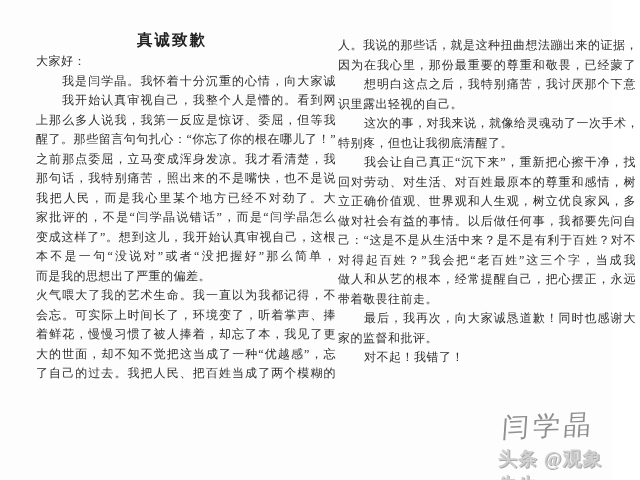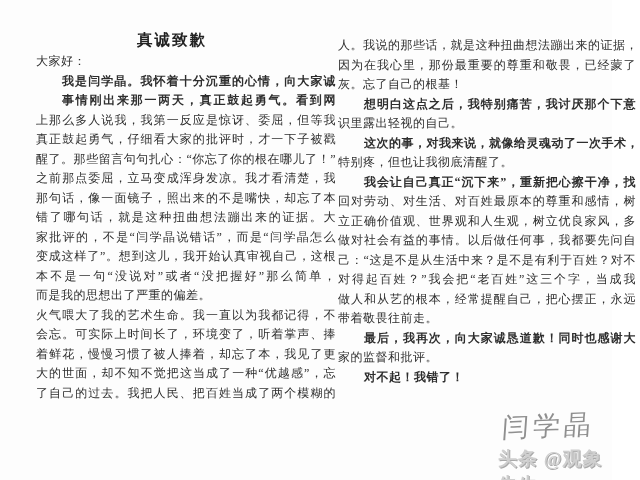--- a/index.html
+++ b/index.html
@@ -30,21 +30,21 @@
     line-height: 19.5px;
     height: 19.5px;
     white-space: nowrap;
     text-align: justify;
     text-align-last: justify;
     text-justify: inter-ideograph;
     letter-spacing: 0.5px;
     color: #2e2e2e;
   }
   .ln.end { text-align: left; text-align-last: left; }
-  .ln.ind { padding-left: 26px; font-weight: bold; }
+  .ln.ind { padding-left: 26px; }
   .signature {
     position: absolute; left: 502px; top: 408px;
     font-size: 27px;
     color: #8f8f8f;
     letter-spacing: 4px;
     transform: rotate(-2deg) skewX(-6deg);
     font-weight: normal;
   }
   .watermark {
     position: absolute; left: 498px; top: 446px;
@@ -57,42 +57,40 @@
 </head>
 <body>
 
 <div class="page">
 
   <div class="doc-title">真诚致歉</div>
 
   <div class="col col-left">
     <div class="ln end">大家好：</div>
     <div class="ln ind">我是闫学晶。我怀着十分沉重的心情，向大家诚</div>
-    <div class="ln ind">事情刚出来那一两天，真正鼓起勇气。看到网</div>
+    <div class="ln ind">我开始认真审视自己，我整个人是懵的。看到网</div>
     <div class="ln">上那么多人说我，我第一反应是惊讶、委屈，但等我</div>
-    <div class="ln">真正鼓起勇气，仔细看大家的批评时，才一下子被戳</div>
     <div class="ln">醒了。那些留言句句扎心：“你忘了你的根在哪儿了！”</div>
     <div class="ln">之前那点委屈，立马变成浑身发凉。我才看清楚，我</div>
-    <div class="ln">那句话，像一面镜子，照出来的不是嘴快，却忘了本</div>
-    <div class="ln">错了哪句话，就是这种扭曲想法蹦出来的证据。大</div>
+    <div class="ln">那句话，我特别痛苦，照出来的不是嘴快，也不是说</div>
+    <div class="ln">我把人民，而是我心里某个地方已经不对劲了。大</div>
     <div class="ln">家批评的，不是“闫学晶说错话”，而是“闫学晶怎么</div>
     <div class="ln">变成这样了”。想到这儿，我开始认真审视自己，这根</div>
     <div class="ln">本不是一句“没说对”或者“没把握好”那么简单，</div>
     <div class="ln end">而是我的思想出了严重的偏差。</div>
     <div class="ln">火气喂大了我的艺术生命。我一直以为我都记得，不</div>
     <div class="ln">会忘。可实际上时间长了，环境变了，听着掌声、捧</div>
     <div class="ln">着鲜花，慢慢习惯了被人捧着，却忘了本，我见了更</div>
     <div class="ln">大的世面，却不知不觉把这当成了一种“优越感”，忘</div>
     <div class="ln">了自己的过去。我把人民、把百姓当成了两个模糊的</div>
   </div>
 
   <div class="col col-right">
     <div class="ln">人。我说的那些话，就是这种扭曲想法蹦出来的证据，</div>
     <div class="ln">因为在我心里，那份最重要的尊重和敬畏，已经蒙了</div>
-    <div class="ln end">灰。忘了自己的根基！</div>
     <div class="ln ind">想明白这点之后，我特别痛苦，我讨厌那个下意</div>
     <div class="ln end">识里露出轻视的自己。</div>
     <div class="ln ind">这次的事，对我来说，就像给灵魂动了一次手术，</div>
     <div class="ln end">特别疼，但也让我彻底清醒了。</div>
     <div class="ln ind">我会让自己真正“沉下来”，重新把心擦干净，找</div>
     <div class="ln">回对劳动、对生活、对百姓最原本的尊重和感情，树</div>
     <div class="ln">立正确价值观、世界观和人生观，树立优良家风，多</div>
     <div class="ln">做对社会有益的事情。以后做任何事，我都要先问自</div>
     <div class="ln">己：“这是不是从生活中来？是不是有利于百姓？对不</div>
     <div class="ln">对得起百姓？”我会把“老百姓”这三个字，当成我</div>

